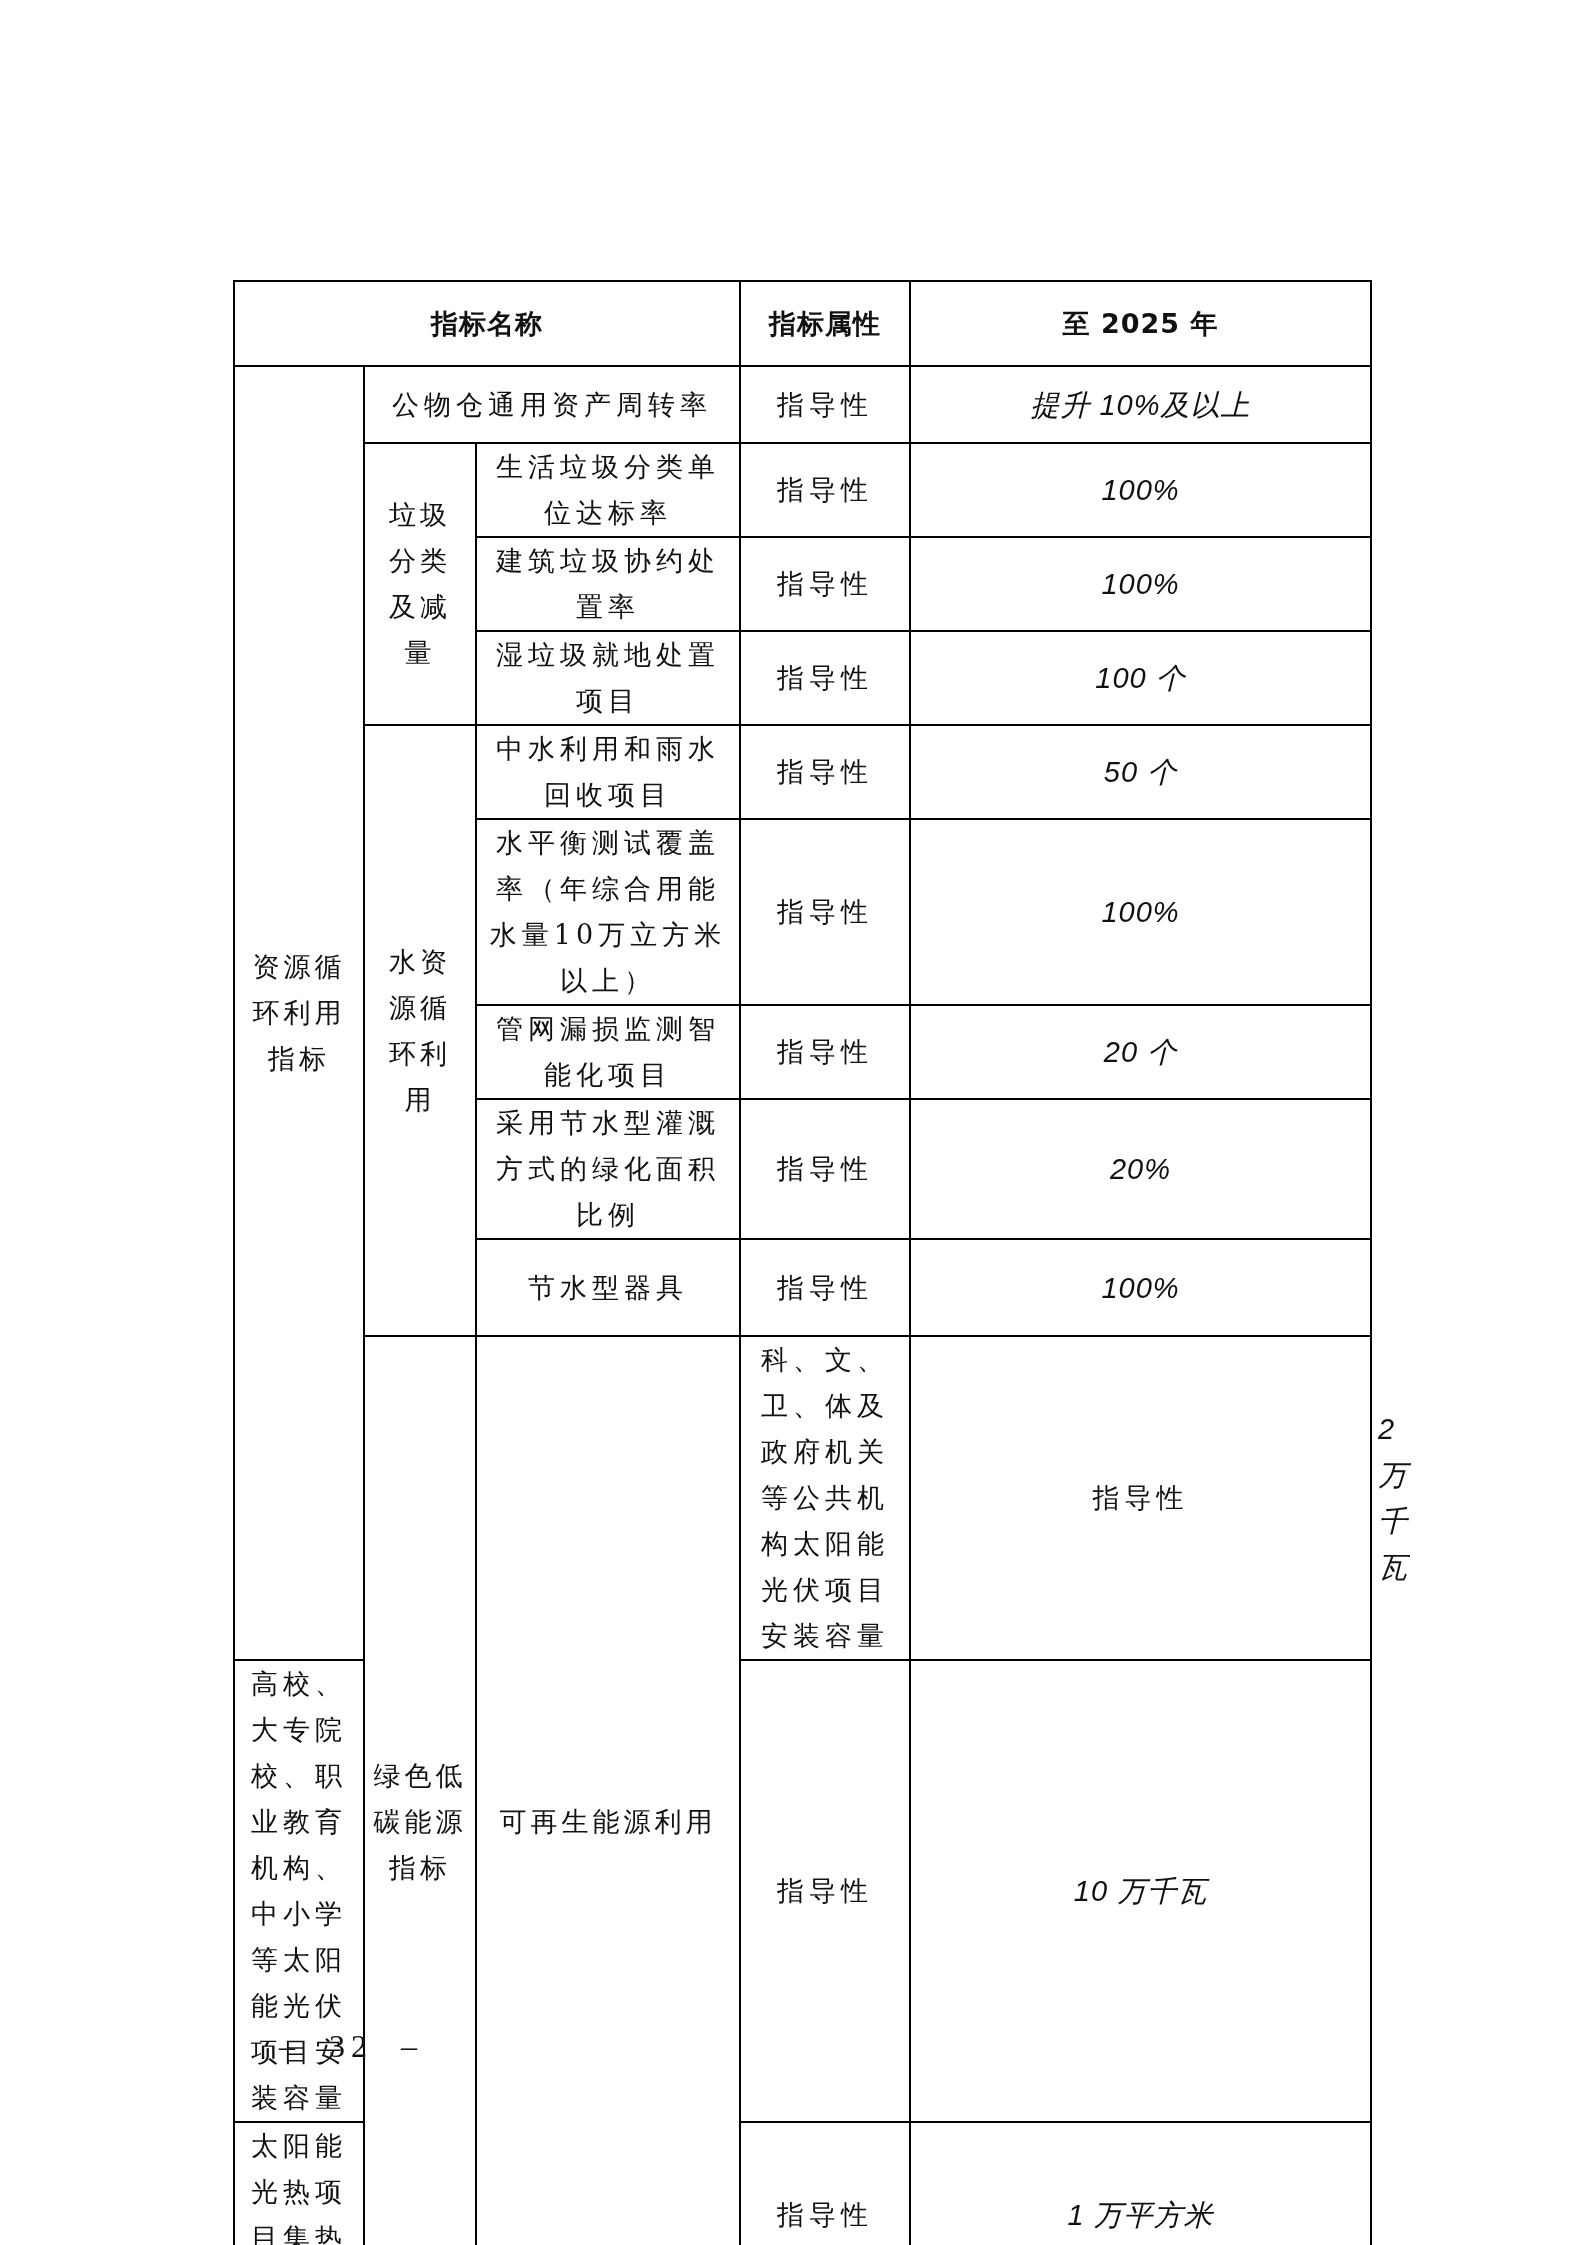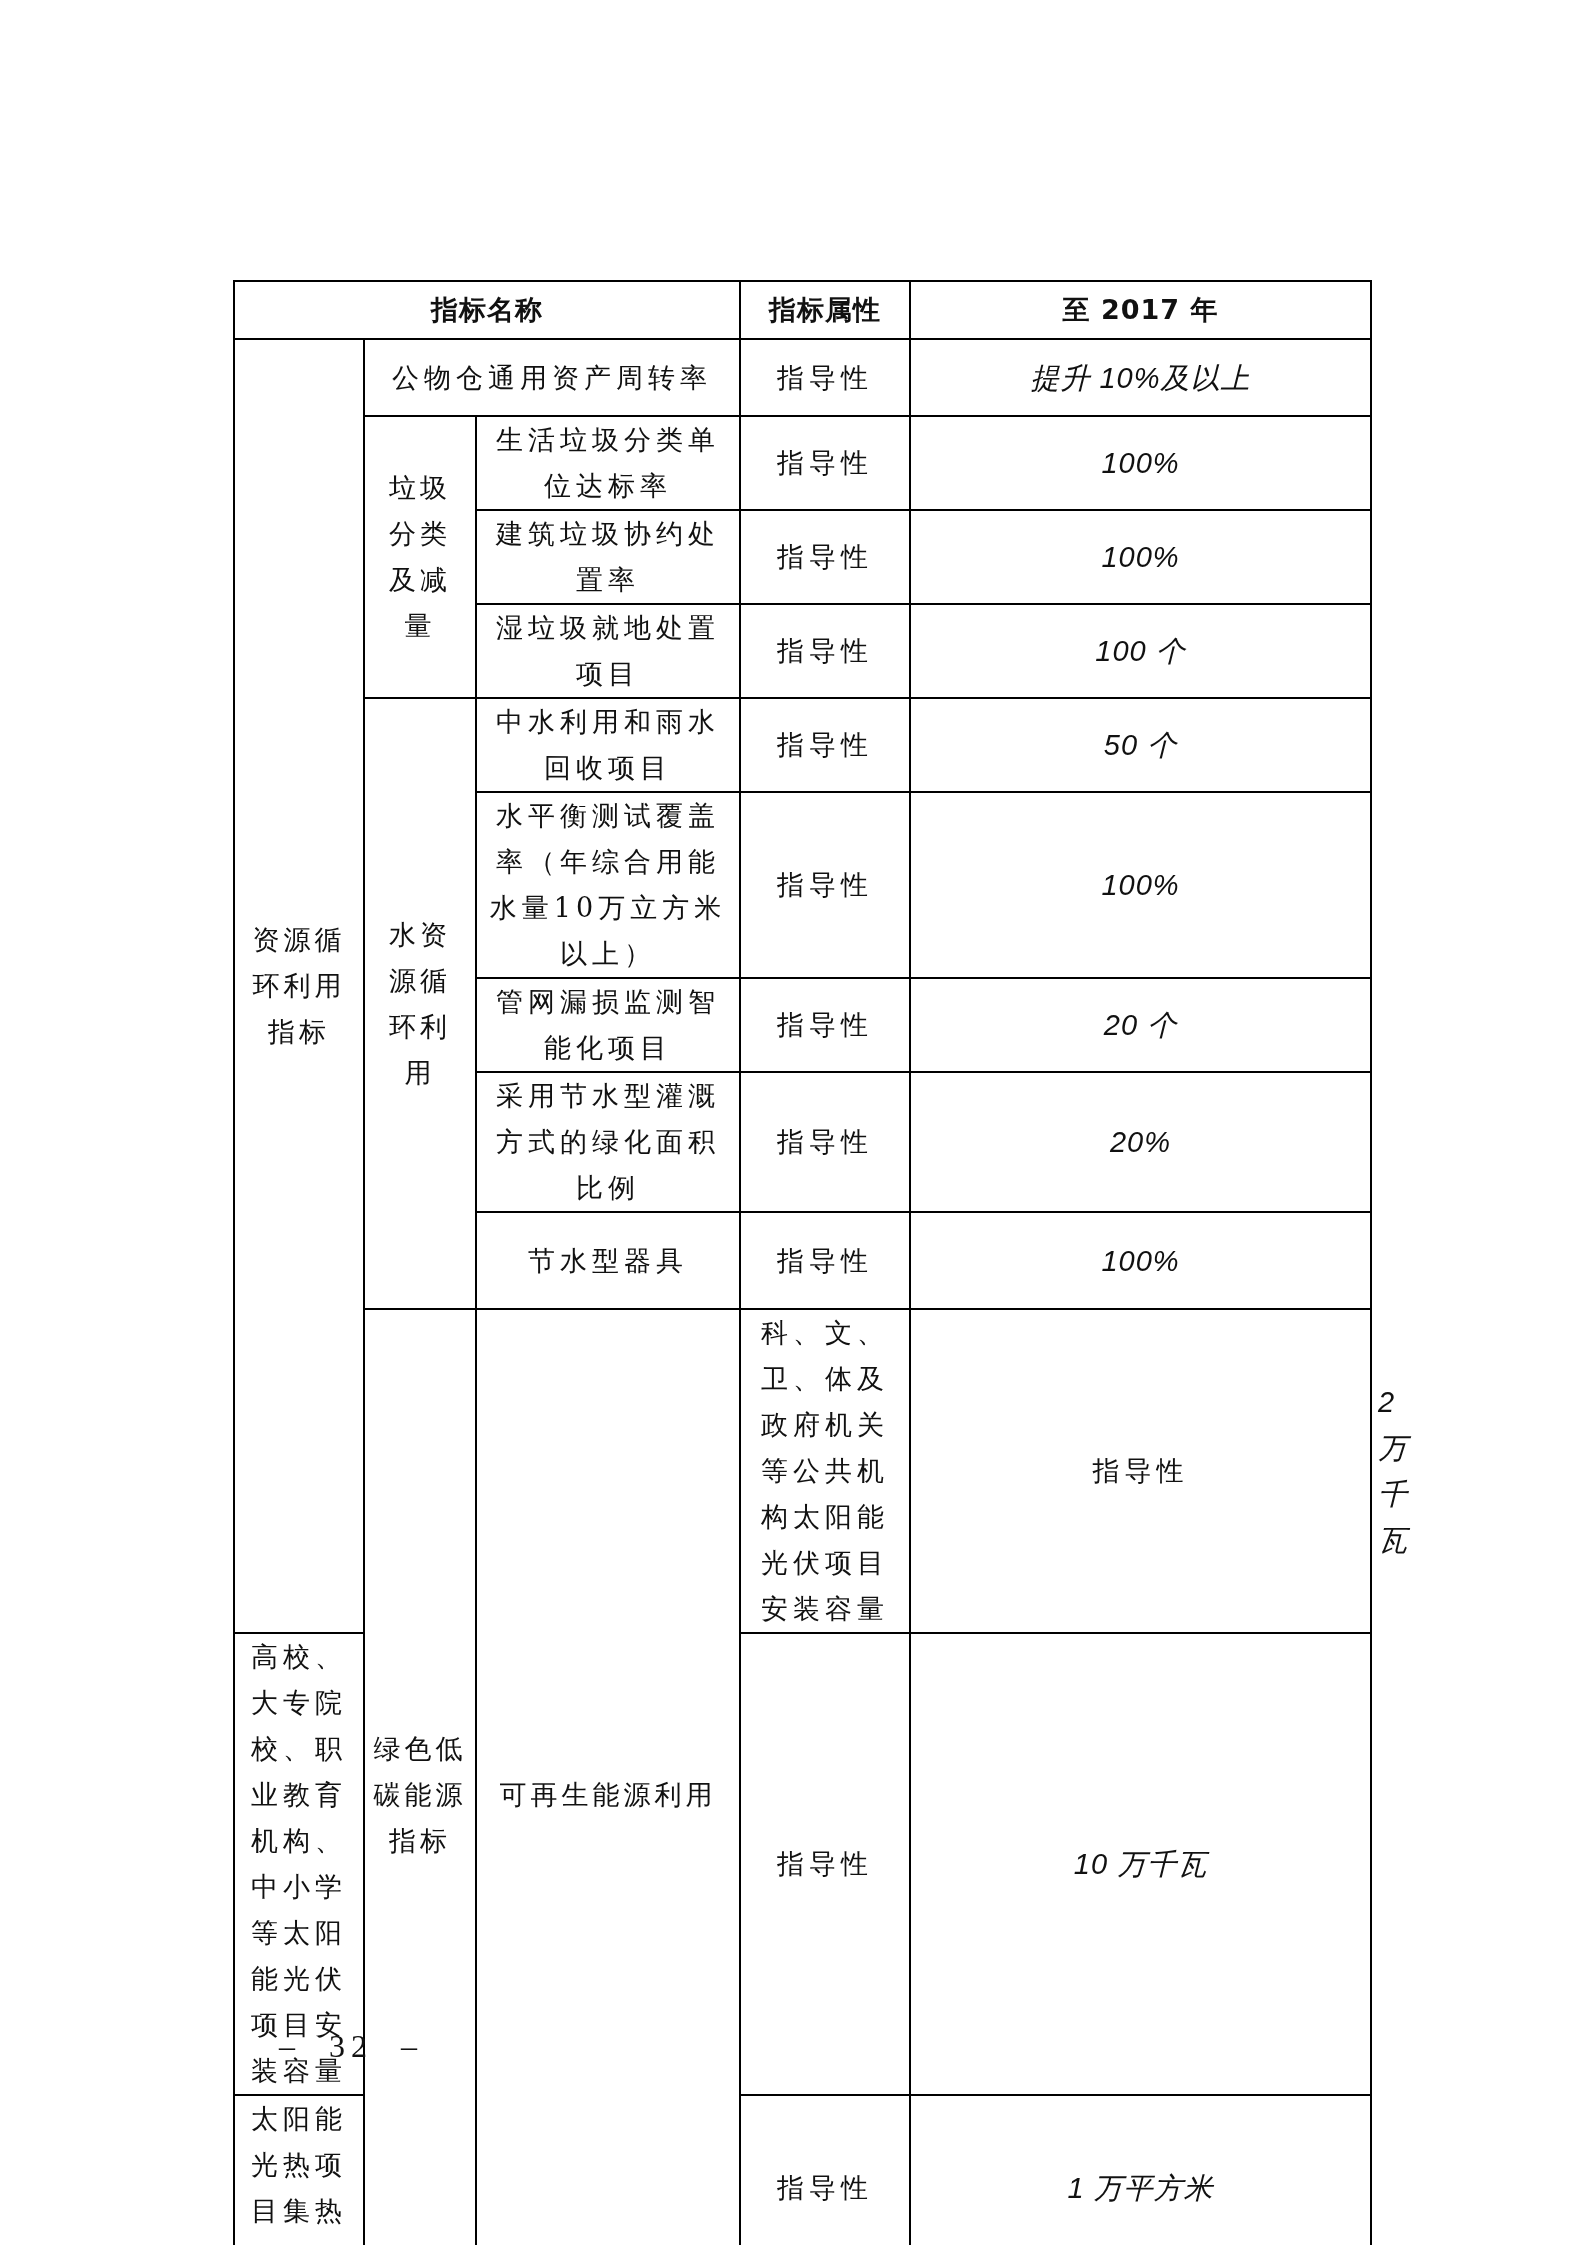--- a/index.html
+++ b/index.html
@@ -21,24 +21,24 @@
 
 <table class="idx">
   <colgroup>
     <col style="width:130px">
       <col style="width:112px">
       <col style="width:264px">
       <col style="width:170px">
       <col style="width:461px">
   </colgroup>
   <tbody>
-      <tr style="height:58px">
+      <tr style="height:85px">
     <td class="hdr" colspan="3">指标名称</td>
     <td class="hdr">指标属性</td>
-    <td class="hdr">至 2017 年</td>
+    <td class="hdr">至 2025 年</td>
   </tr>
 
   <tr style="height:77px">
     <td class="vt" rowspan="10">资源循环利用指标</td>
     <td colspan="2">公物仓通用资产周转率</td>
     <td>指导性</td>
     <td class="val">提升 10%及以上</td>
   </tr>
 
   <tr style="height:93px">

